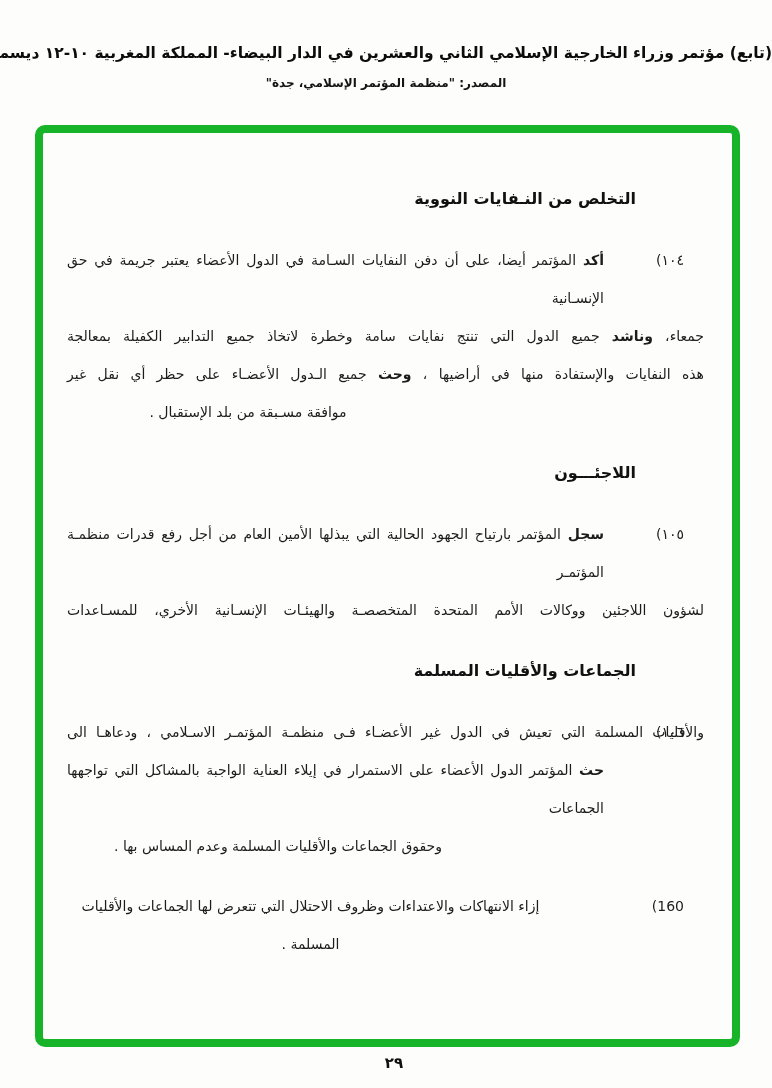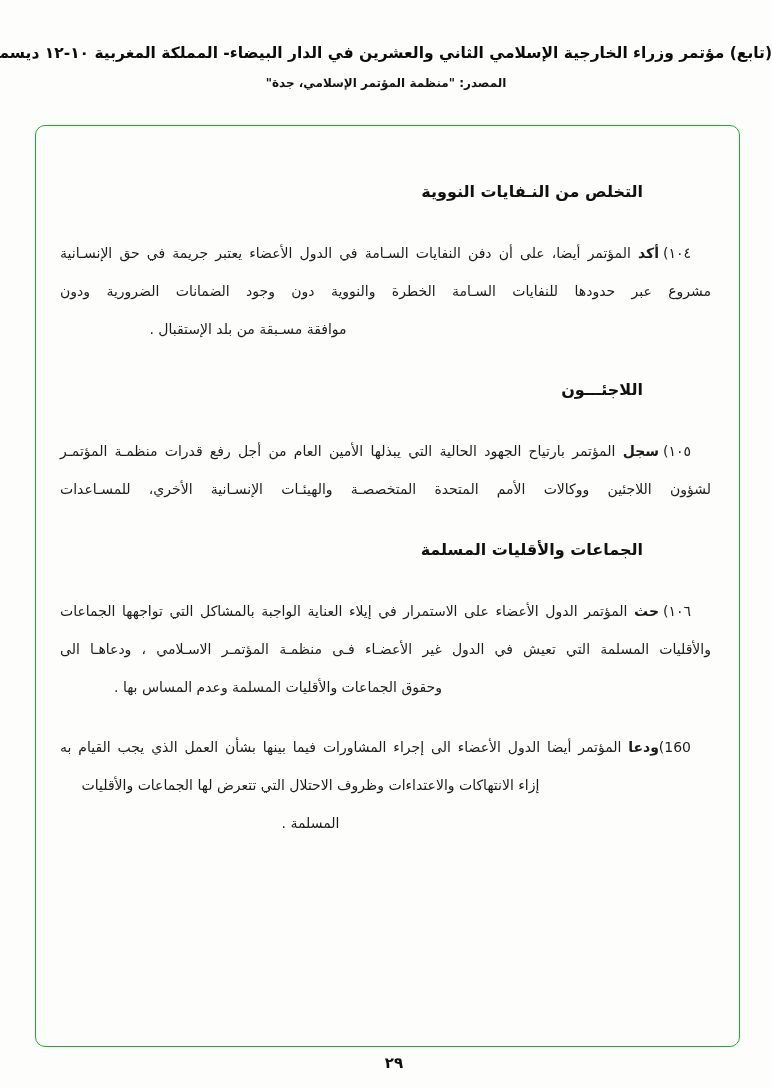--- a/index.html
+++ b/index.html
@@ -12,34 +12,34 @@
   .page-header{width:772px;}
   .header-title{
     text-align:center;padding-top:44px;font-size:15.5px;font-weight:bold;
     white-space:nowrap;color:#0c0c0c;letter-spacing:0;
   }
   .source-line{
     text-align:center;margin-top:14px;font-size:12px;font-weight:bold;color:#141414;
   }
   .frame{
     position:absolute;left:35px;top:125px;width:705px;height:922px;
-    box-sizing:border-box;border:1px solid #1d4ed8;border-radius:10px;
+    box-sizing:border-box;border:8px solid #1d4ed8;border-radius:10px;
     padding:0 28px 0 24px;background:transparent;
   }
   .section-heading{
     font-size:16px;font-weight:bold;text-align:right;
     margin:22px 68px 22px 0;line-height:40px;color:#111;
   }
   .section-heading.first{margin-top:46px;}
   .para{position:relative;margin:0 0 22px 0;font-size:14px;line-height:38px;}
   .para-number{position:absolute;top:0;right:20px;white-space:nowrap;}
   .line{min-height:38px;}
   .line-fill{text-align:justify;text-align-last:justify;}
   .line-end{text-align:center;}
-  .line-first{margin-right:52px;}
+  .line-first{margin-right:100px;}
   .b{font-weight:bold;}
   .page-footer{
     position:absolute;top:1054px;left:8px;width:772px;text-align:center;
     font-size:15px;font-weight:bold;color:#101010;
   }
 </style>
 </head>
 <body>
 
 <div class="page">
@@ -49,45 +49,45 @@
     <div class="source-line">المصدر: "منظمة المؤتمر الإسلامي، جدة"</div>
   </div>
 
   <div class="frame" style="border-color: rgb(23, 180, 42);">
     <div>
         <div class="section-heading first">التخلص من النـفايات النووية</div>
         <div class="para">
           <span class="para-number">١٠٤)</span>
           <div class="para-text">
             <div class="line line-fill line-first"><span class="b">أكد</span><span> المؤتمر أيضا، على أن دفن النفايات السـامة في الدول الأعضاء يعتبر جريمة في حق الإنسـانية</span></div>
-            <div class="line line-fill"><span>مشروع عبر حدودها للنفايات السـامة الخطرة والنووية دون وجود الضمانات الضرورية ودون</span></div>
+            <div class="line line-fill"><span>جمعاء، </span><span class="b">وناشد</span><span> جميع الدول التي تنتج نفايات سامة وخطرة لاتخاذ جميع التدابير الكفيلة بمعالجة</span></div>
+            <div class="line line-fill"><span>هذه النفايات والإستفادة منها في أراضيها ، </span><span class="b">وحث</span><span> جميع الـدول الأعضـاء على حظر أي نقل غير</span></div>
             <div class="line line-end" style="padding-right: 275px;"><span>موافقة مسـبقة من بلد الإستقبال .</span></div>
           </div>
         </div>
         <div class="section-heading">اللاجئـــون</div>
         <div class="para">
           <span class="para-number">١٠٥)</span>
           <div class="para-text">
             <div class="line line-fill line-first"><span class="b">سجل</span><span> المؤتمر بارتياح الجهود الحالية التي يبذلها الأمين العام من أجل رفع قدرات منظمـة المؤتمـر</span></div>
             <div class="line line-fill"><span>لشؤون اللاجئين ووكالات الأمم المتحدة المتخصصـة والهيئـات الإنسـانية الأخري، للمسـاعدات</span></div>
           </div>
         </div>
         <div class="section-heading">الجماعات والأقليات المسلمة</div>
         <div class="para">
           <span class="para-number">١٠٦)</span>
           <div class="para-text">
+            <div class="line line-fill"><span>والأقليات المسلمة التي تعيش في الدول غير الأعضـاء فـى منظمـة المؤتمـر الاسـلامي ، ودعاهـا الى</span></div>
             <div class="line line-fill line-first"><span class="b">حث</span><span> المؤتمر الدول الأعضاء على الاستمرار في إيلاء العناية الواجبة بالمشاكل التي تواجهها الجماعات</span></div>
-            <div class="line line-fill"><span>والأقليات المسلمة التي تعيش في الدول غير الأعضـاء فـى منظمـة المؤتمـر الاسـلامي ، ودعاهـا الى</span></div>
             <div class="line line-end" style="padding-right: 215px;"><span>وحقوق الجماعات والأقليات المسلمة وعدم المساس بها .</span></div>
           </div>
         </div>
         <div class="para">
           <span class="para-number">160)</span>
           <div class="para-text">
-            <div class="line line-fill line-first"><span class="b">ودعا</span><span> المؤتمر أيضا الدول الأعضاء الى إجراء المشاورات فيما بينها بشأن العمل الذي يجب القيام به</span></div>
             <div class="line line-end" style="padding-right: 150px;"><span>إزاء الانتهاكات والاعتداءات وظروف الاحتلال التي تتعرض لها الجماعات والأقليات المسلمة .</span></div>
           </div>
         </div>
       </div>
   </div>
 
   <div class="page-footer">٢٩</div>
 
 </div>
 

